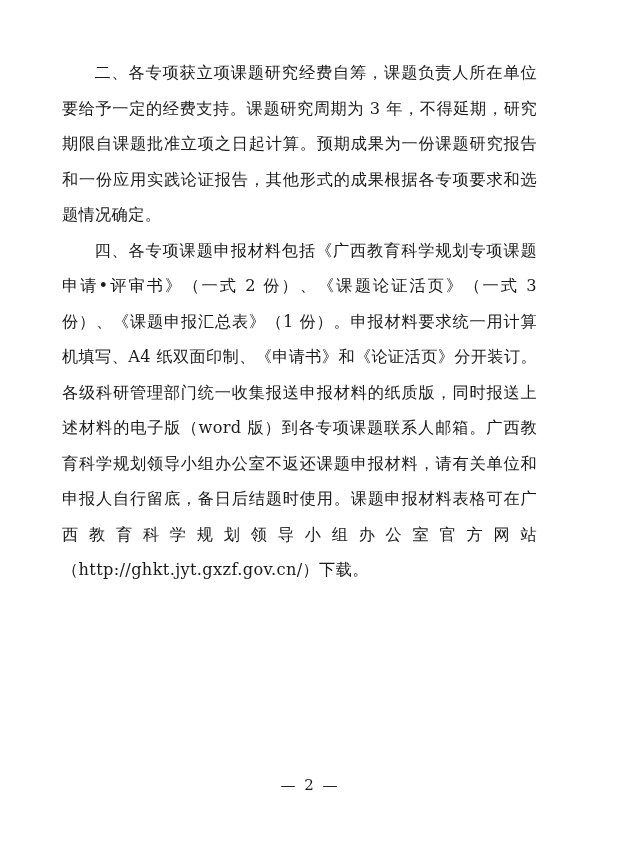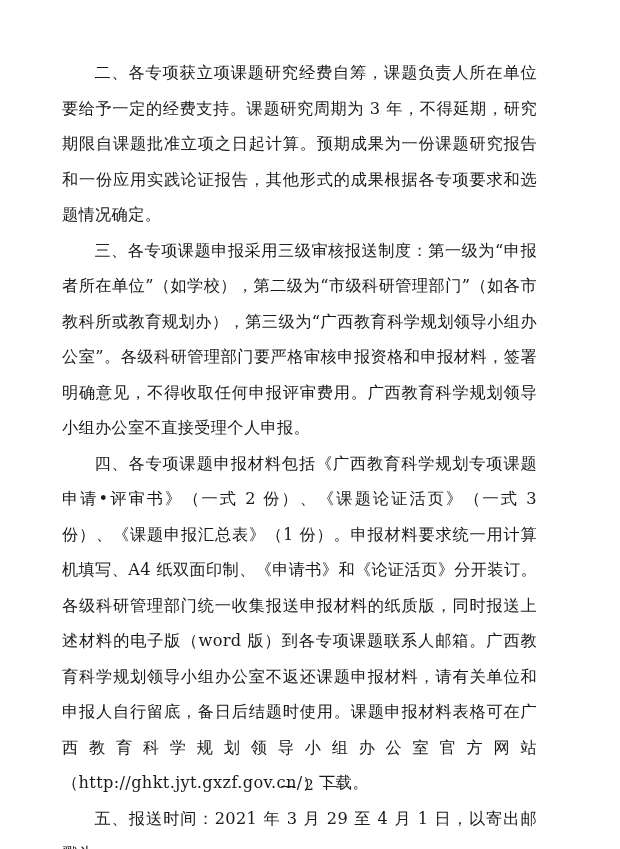--- a/index.html
+++ b/index.html
@@ -46,19 +46,17 @@
     color: #1a1a1a;
     font-family: "DejaVu Serif", "Liberation Serif", serif;
   }
 </style>
 </head>
 <body>
 
 <div class="page">
   <div class="body-text">
     <p class="para">二、各专项获立项课题研究经费自筹，课题负责人所在单位要给予一定的经费支持。课题研究周期为 3 年，不得延期，研究期限自课题批准立项之日起计算。预期成果为一份课题研究报告和一份应用实践论证报告，其他形式的成果根据各专项要求和选题情况确定。</p>
-    <p class="para">三、各专项课题申报采用三级审核报送制度：第一级为“申报者所在单位”（如学校），第二级为“市级科研管理部门”（如各市教科所或教育规划办），第三级为“广西教育科学规划领导小组办公室”。各级科研管理部门要严格审核申报资格和申报材料，签署明确意见，不得收取任何申报评审费用。广西教育科学规划领导小组办公室不直接受理个人申报。</p>
     <p class="para">四、各专项课题申报材料包括《广西教育科学规划专项课题申请•评审书》（一式 2 份）、《课题论证活页》（一式 3 份）、《课题申报汇总表》（1 份）。申报材料要求统一用计算机填写、A4 纸双面印制、《申请书》和《论证活页》分开装订。各级科研管理部门统一收集报送申报材料的纸质版，同时报送上述材料的电子版（word 版）到各专项课题联系人邮箱。广西教育科学规划领导小组办公室不返还课题申报材料，请有关单位和申报人自行留底，备日后结题时使用。课题申报材料表格可在广西教育科学规划领导小组办公室官方网站（http://ghkt.jyt.gxzf.gov.cn/）下载。</p>
-    <p class="para">五、报送时间：2021 年 3 月 29 至 4 月 1 日，以寄出邮戳为</p>
   </div>
 </div>
 
 <div class="footer">— 2 —</div>
 
 </body></html>

